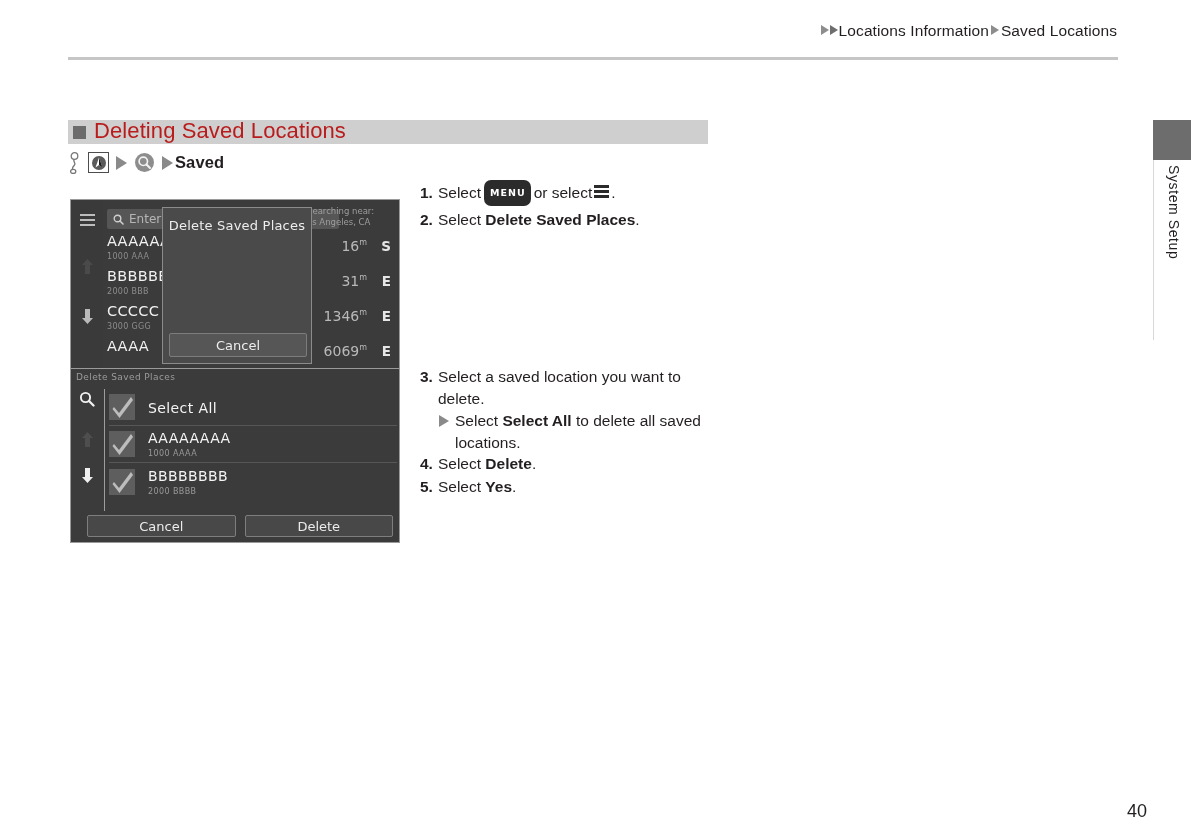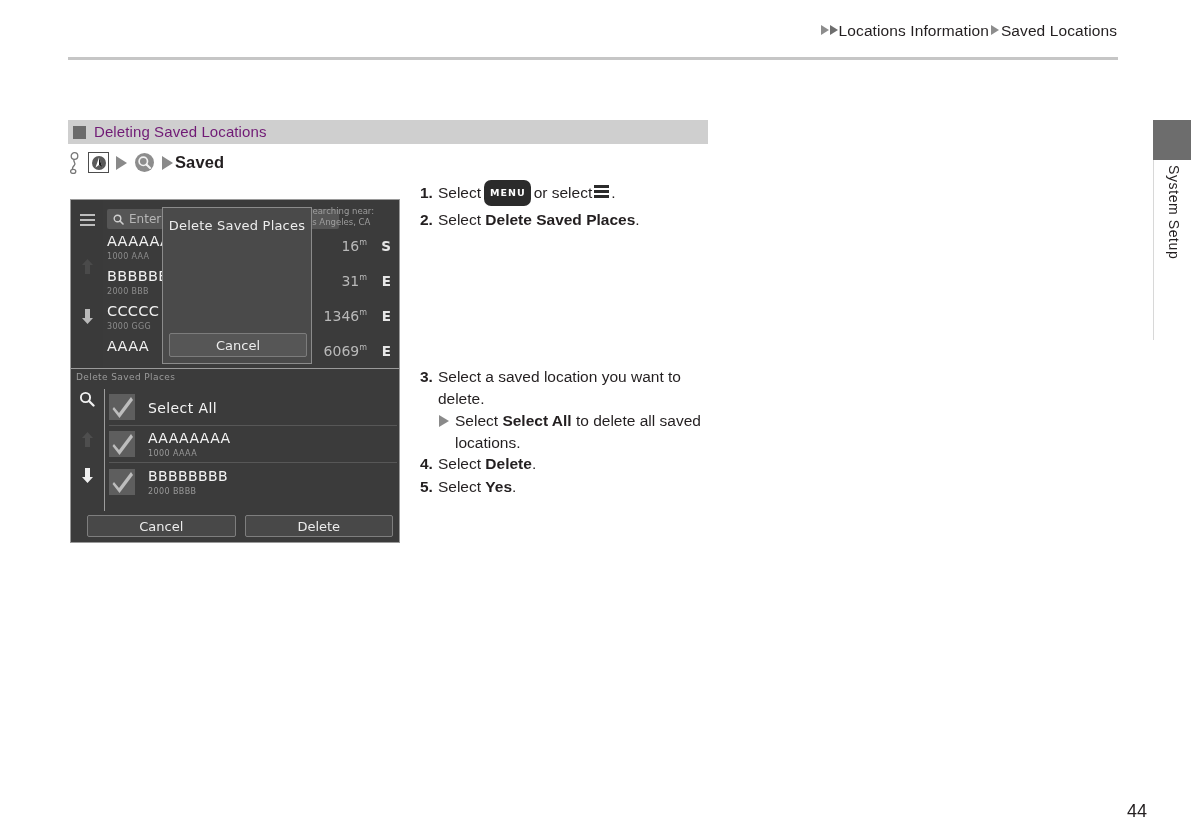--- a/index.html
+++ b/index.html
@@ -53,21 +53,21 @@
   .sec-head {
     position: absolute; left: 68px; top: 120px;
     width: 640px; height: 24px; background: #cfcfcf;
     display: flex; align-items: center;
   }
   .sec-head .sq {
     width: 13px; height: 13px; background: #6b6b6b;
     margin-left: 5px; margin-right: 8px; flex: none;
   }
   .sec-head .txt {
-    font-size: 15px; color: #701a75; position: relative; top: -1px;
+    font-size: 22px; color: #b91c1c; position: relative; top: -1px;
     letter-spacing: .1px;
   }
 
   
   .path-line {
     position: absolute; left: 68px; top: 150px;
     display: flex; align-items: center; height: 25px;
   }
   .path-line .gap { width: 7px; flex: none; }
   .path-tri {
@@ -441,14 +441,14 @@
     <div class="step">
       <span class="n">4.</span>
       <span class="c"><span>Select</span> <span class="b">Delete</span><span>.</span></span>
     </div>
     <div class="step">
       <span class="n">5.</span>
       <span class="c"><span>Select</span> <span class="b">Yes</span><span>.</span></span>
     </div>
   </div>
 
-  <div class="pageno">44</div>
+  <div class="pageno">40</div>
 </div>
 
 </body></html>

